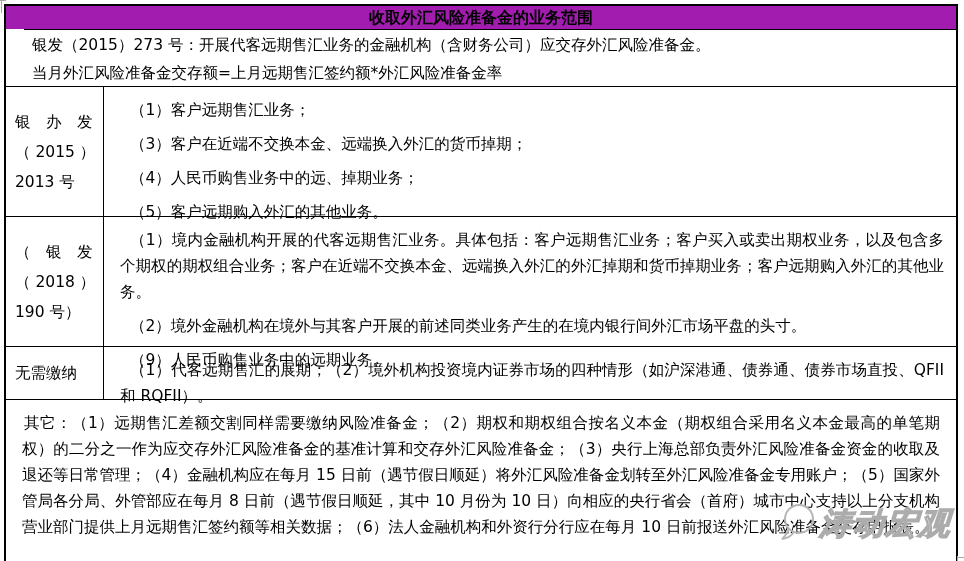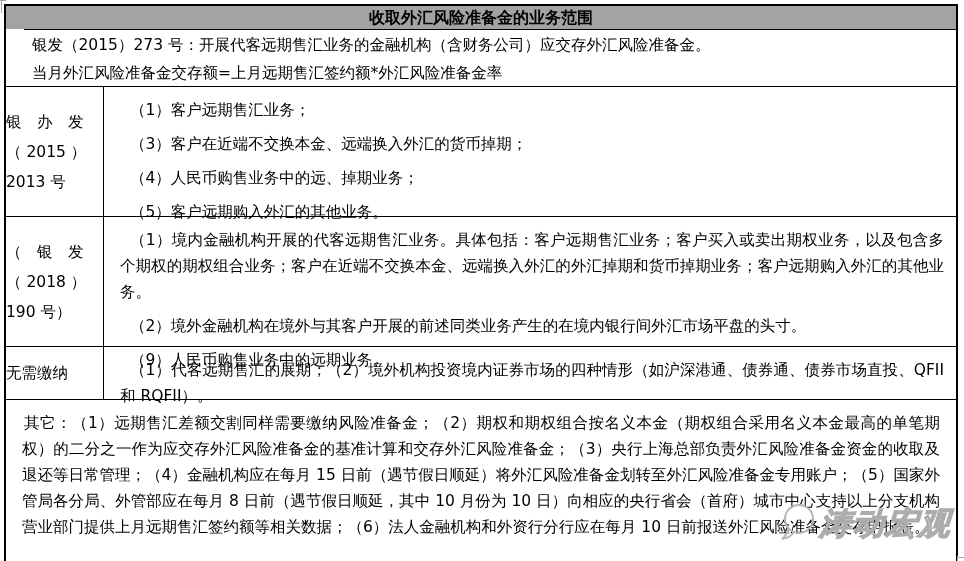--- a/index.html
+++ b/index.html
@@ -10,30 +10,31 @@
     -webkit-font-smoothing:antialiased;
   }
   .doc-table{
     position:absolute;left:4px;top:4px;width:954px;
     border:2px solid #000;
     box-sizing:border-box;
     background:#fff;
   }
   .hdr{
     height:23px;line-height:23px;
-    background:#a3a3a3;
+    background:#a21caf;
     text-align:center;font-weight:bold;font-size:16px;
   }
   .row{border-top:1px solid #000;box-sizing:border-box;}
   .intro{height:57px;padding:1px 8px 0 8px;margin-left:18px;}
   .intro p{margin:0;font-size:15.5px;line-height:28px;white-space:nowrap;}
   .split{display:flex;align-items:stretch;}
   .split .left{
     width:98px;flex:0 0 98px;border-right:1px solid #000;box-sizing:border-box;
     display:flex;align-items:center;
+    padding-left:9px;
     font-size:15.5px;line-height:30px;
     white-space:pre-line;
   }
   .split .right{
     flex:1 1 auto;padding:2px 4px 0 8px;box-sizing:border-box;
   }
   .right p.item, .other p.item{
     margin:8px;font-size:15.5px;line-height:26px;text-indent:10px;
     text-align:justify;
   }

